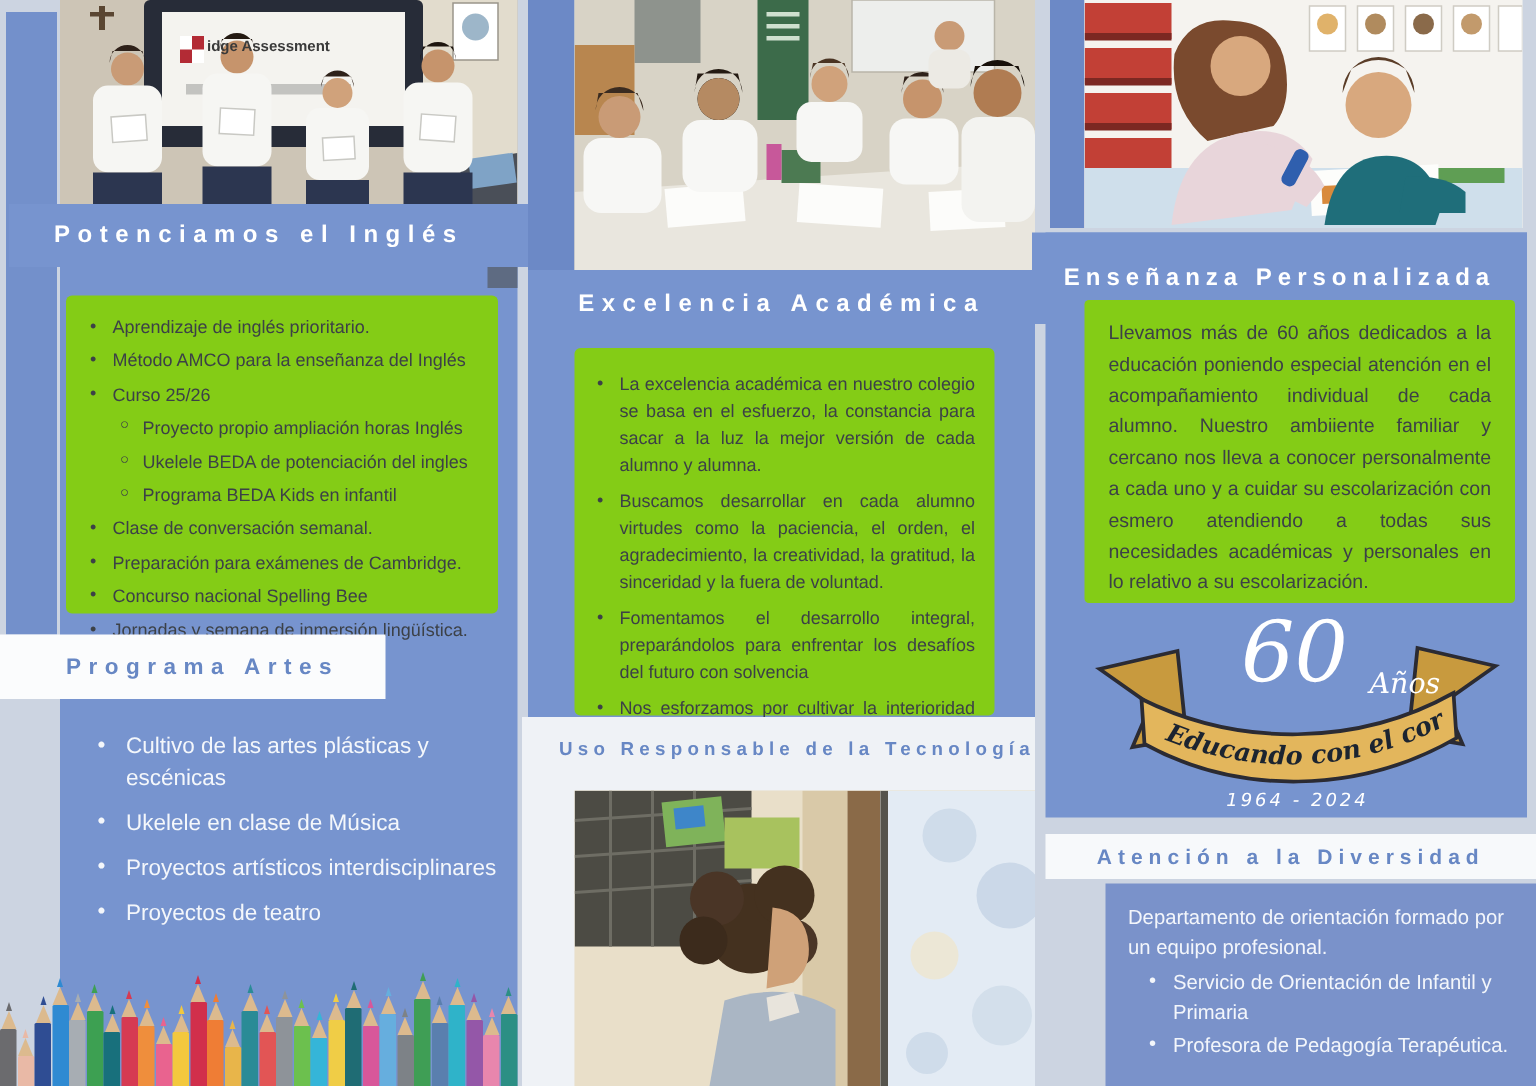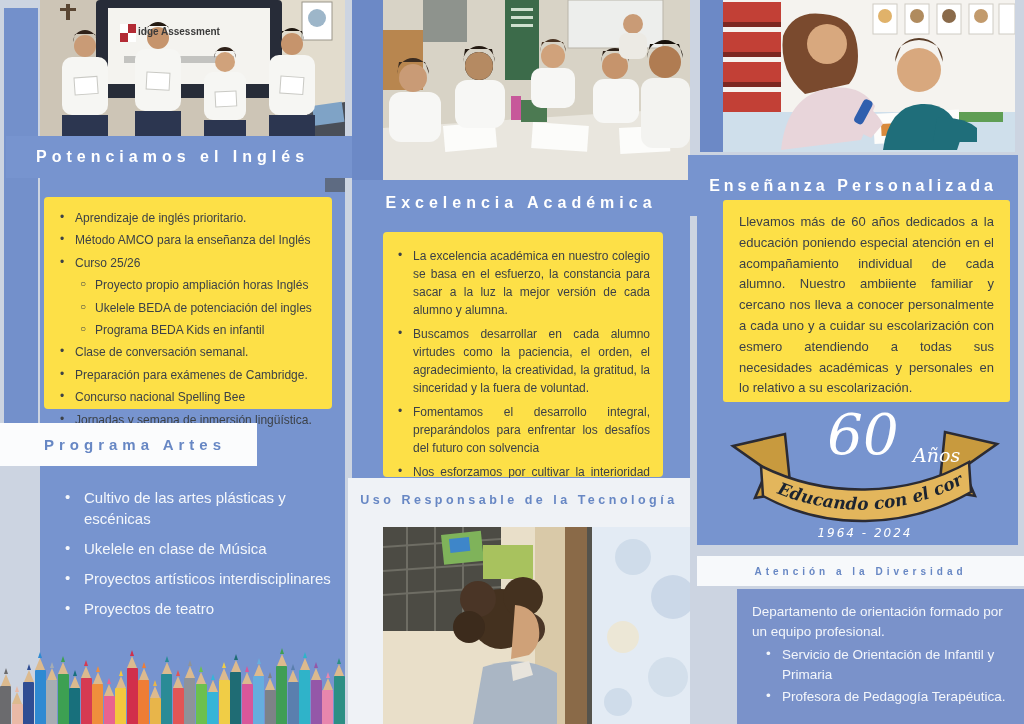--- a/index.html
+++ b/index.html
@@ -2,22 +2,22 @@
 <html><head>
 <meta charset="utf-8">
 <style>
   html,body{margin:0;padding:0;background:#b9c2d2;}
   #page{position:relative;width:1024px;height:724px;background:#ccd4e1;overflow:hidden;
         font-family:"Liberation Sans",sans-serif;}
   .abs{position:absolute;}
   
   .band{background:#7794cf;display:flex;align-items:center;}
   .band-title{color:#ffffff;font-weight:bold;letter-spacing:5px;font-size:16px;white-space:nowrap;}
-  .blue-title{color:#6787c4;font-weight:bold;letter-spacing:4px;font-size:10px;white-space:nowrap;}
-  .whitebox{background:#fde047;border-radius:4px;}
+  .blue-title{color:#6787c4;font-weight:bold;letter-spacing:4px;font-size:14px;white-space:nowrap;}
+  .whitebox{background:#84cc16;border-radius:4px;}
   .darktext{color:#3c4147;}
   ul{margin:0;padding:0;list-style:none;}
   li{position:relative;}
   .dotli{padding-left:17px;margin-bottom:5px;line-height:1.45;}
   .dotli::before{content:"•";position:absolute;left:2px;top:-1px;}
   .ringli{padding-left:17px;margin-bottom:5px;line-height:1.45;}
   .ringli::before{content:"○";position:absolute;left:2px;top:0;font-size:10px;}
   
   .l-strip{left:4px;top:8px;width:34px;height:415px;background:#7390cb;}
   .l-panel{left:40px;top:150px;width:305px;height:574px;background:#7794cf;}
@@ -38,21 +38,21 @@
   .pencil .wood{width:0;height:0;border-left:5.5px solid transparent;border-right:5.5px solid transparent;border-bottom:12px solid #dcba8e;}
   .pencil .pbody{width:11px;border-radius:1px 1px 0 0;}
   
   .m-strip{left:352px;top:0;width:31px;height:478px;background:#6c89c6;}
   .m-panel{left:352px;top:180px;width:338px;height:298px;background:#7794cf;}
   .m-band{left:352px;top:180px;width:338px;height:46px;justify-content:center;}
   .m-photo-top{left:383px;top:0;width:307px;height:180px;overflow:hidden;background:#d8d3c6;}
   .m-white{left:383px;top:232px;width:280px;height:245px;padding:15px 13px 0 13px;box-sizing:border-box;}
   .m-white li{font-size:12px;text-align:justify;margin-bottom:6px;line-height:1.5;}
   .m-light{left:348px;top:478px;width:342px;height:246px;background:#eff2f6;}
-  .m-title2{left:348px;top:490px;width:342px;text-align:center;}
+  .m-title2{left:348px;top:490px;width:342px;text-align:right;}
   .m-title2 .blue-title{font-size:12.5px;letter-spacing:3.5px;}
   .m-photo-bottom{left:383px;top:527px;width:307px;height:197px;overflow:hidden;background:#e8dfca;}
   
   .r-strip{left:700px;top:0;width:23px;height:152px;background:#6c89c6;}
   .r-photo{left:723px;top:0;width:292px;height:152px;overflow:hidden;background:#f5f3ef;}
   .r-panel{left:697px;top:155px;width:321px;height:390px;background:#7794cf;}
   .r-band{left:688px;top:155px;width:330px;height:61px;justify-content:center;}
   .r-band .band-title{letter-spacing:4px;}
   .r-white{left:723px;top:200px;width:287px;height:202px;border-radius:3px;padding:12px 16px 0 16px;box-sizing:border-box;}
   .r-white p{margin:0;font-size:13px;line-height:1.6;text-align:justify;}

